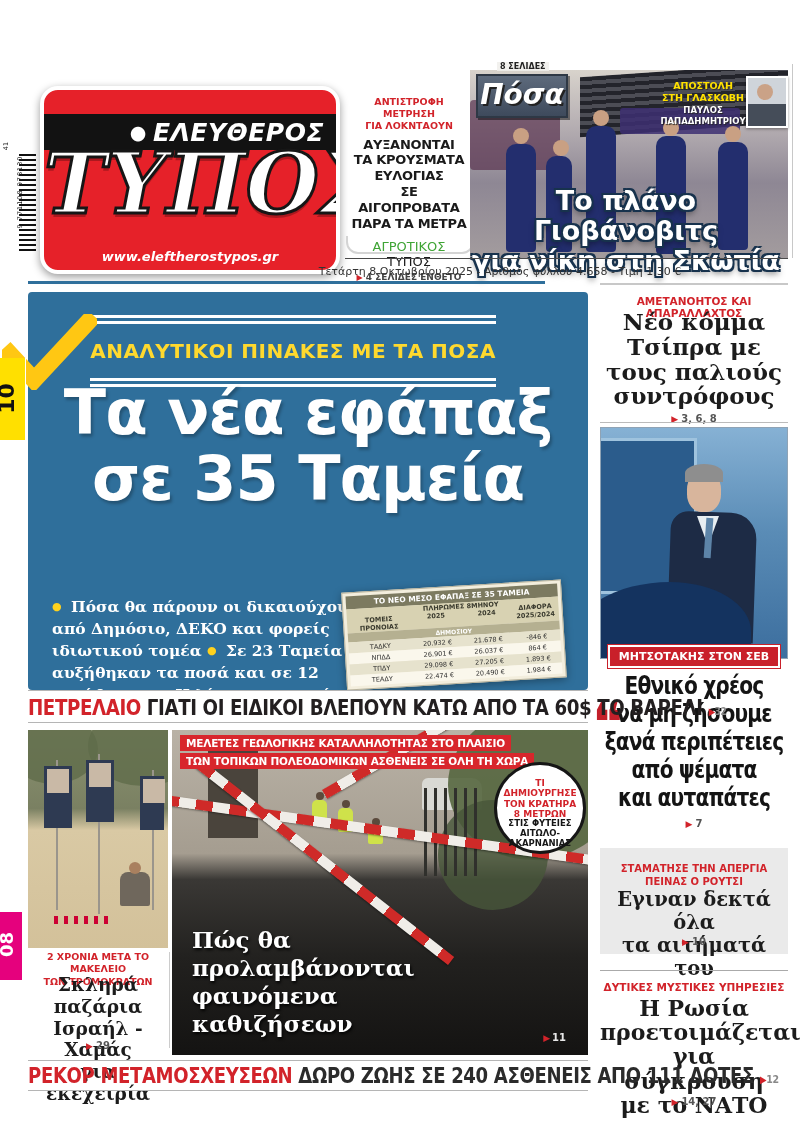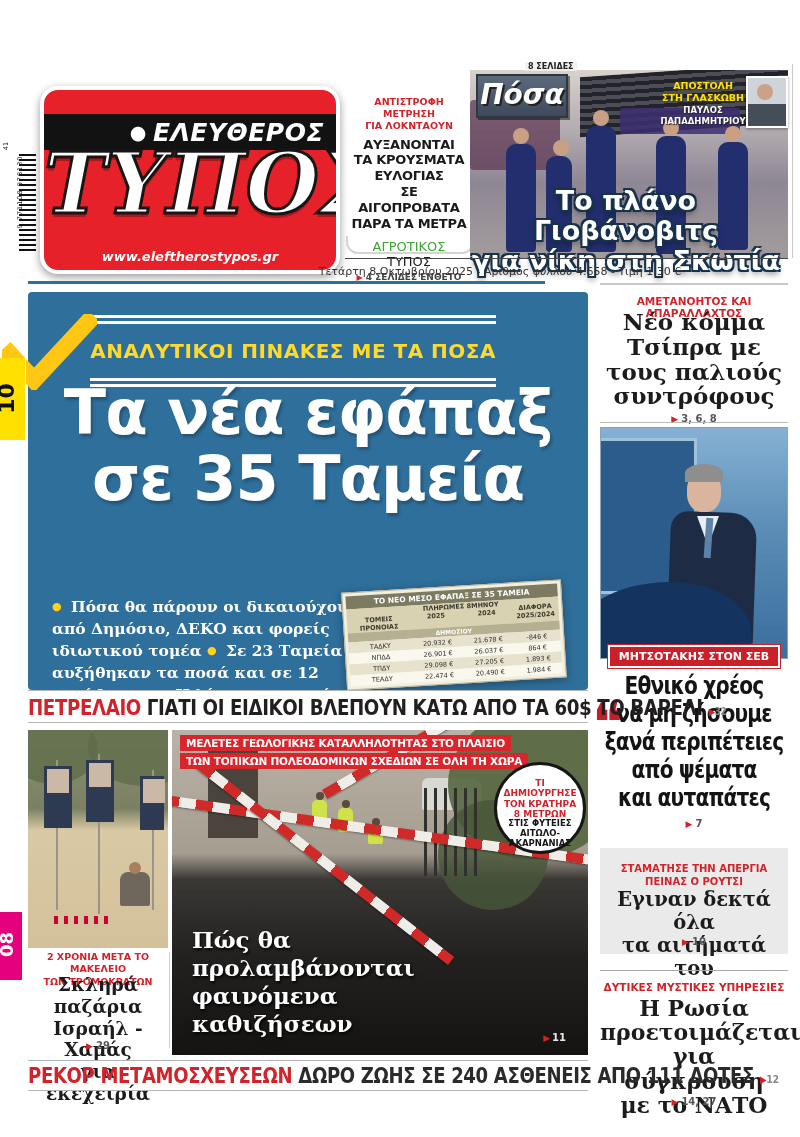--- a/index.html
+++ b/index.html
@@ -37,21 +37,21 @@
   
   #sport{left:470px;top:70px;width:318px;height:188px;overflow:hidden;
      background:linear-gradient(180deg,#d8d3cc 0%,#b5aeb2 30%,#8e8794 60%,#a39c9e 100%);}
   #sport .ceiling{position:absolute;left:110px;top:0;width:210px;height:60px;
      background:repeating-linear-gradient(180deg,#23242b 0 4px,#4c4d55 4px 8px);transform:skewY(-4deg);}
   #sport .sign{position:absolute;left:150px;top:38px;width:120px;height:26px;background:#3d2f72;border-radius:3px;opacity:.85;}
   #sport .shop{position:absolute;left:0px;top:30px;width:90px;height:70px;background:#5a3350;opacity:.7;border-radius:4px;}
   .player{position:absolute;width:30px;height:108px;background:#232e6e;border-radius:10px 10px 4px 4px;}
   .player:before{content:"";position:absolute;left:7px;top:-16px;width:16px;height:16px;border-radius:50%;background:#c9a083;}
   #sport-pages{left:497px;top:62px;font-size:8px;font-weight:bold;color:#222;background:rgba(240,238,235,.85);
-     padding:0 3px;margin-left:28px;}
+     padding:0 3px;}
   #sport-logo{left:476px;top:74px;width:88px;height:40px;background:linear-gradient(180deg,#5d6a7c,#3e4a5c);
      color:#fff;font-weight:bold;font-style:italic;font-size:28px;text-align:center;line-height:38px;
      border:2px solid #2e3845;box-shadow:2px 2px 0 rgba(0,0,0,.45);text-shadow:2px 2px 0 #222;}
   #sport-mission{left:648px;top:80px;width:110px;text-align:center;color:#ffe100;font-weight:bold;font-size:9.5px;
      line-height:1.25;text-shadow:1px 1px 0 #333;}
   #sport-author{left:648px;top:105px;width:110px;text-align:center;color:#fff;font-weight:bold;font-size:8.5px;
      line-height:1.25;text-shadow:1px 1px 1px #222;}
   #sport-portrait{left:746px;top:76px;width:38px;height:48px;background:linear-gradient(180deg,#cfd4da 55%,#454d59 55%);
      border:2px solid #fff;box-shadow:0 1px 3px rgba(0,0,0,.4);}
   #sport-portrait:before{content:"";position:absolute;left:9px;top:6px;width:16px;height:16px;border-radius:50%;background:#caa287;}
@@ -386,21 +386,21 @@
     <div class="green1"></div>
     <div class="green2"></div>
     <div class="gate"></div>
     <div class="worker" style="left:140px;top:70px;"></div>
     <div class="worker" style="left:166px;top:78px;"></div>
     <div class="worker" style="left:196px;top:96px;height:18px;"></div>
     <div class="tape" style="left:-12px;top:96px;width:450px;transform:rotate(8deg);"></div>
     <div class="tape" style="left:150px;top:60px;width:300px;transform:rotate(-30deg);transform-origin:0 0;"></div>
     <div class="tape" style="left:30px;top:30px;width:320px;transform:rotate(38deg);transform-origin:0 0;"></div>
     <div class="redbar" id="sink-b1">ΜΕΛΕΤΕΣ ΓΕΩΛΟΓΙΚΗΣ ΚΑΤΑΛΛΗΛΟΤΗΤΑΣ ΣΤΟ ΠΛΑΙΣΙΟ</div>
-    <div class="redbar" id="sink-b2">ΤΩΝ ΤΟΠΙΚΩΝ ΠΟΛΕΟΔΟΜΙΚΩΝ ΣΧΕΔΙΩΝ ΣΕ ΟΛΗ ΤΗ ΧΩΡΑ</div>
+    <div class="redbar" id="sink-b2">ΤΩΝ ΤΟΠΙΚΩΝ ΠΟΛΕΟΔΟΜΙΚΩΝ ΑΣΘΕΝΕΙΣ ΣΕ ΟΛΗ ΤΗ ΧΩΡΑ</div>
     <div id="badge">
       <div class="r pre">ΤΙ
 ΔΗΜΙΟΥΡΓΗΣΕ
 ΤΟΝ ΚΡΑΤΗΡΑ
 8 ΜΕΤΡΩΝ</div>
       <div class="d pre">ΣΤΙΣ ΦΥΤΕΙΕΣ
 ΑΙΤΩΛΟ-
 ΑΚΑΡΝΑΝΙΑΣ</div>
     </div>
     <div class="pre" id="sink-cap">Πώς θα

